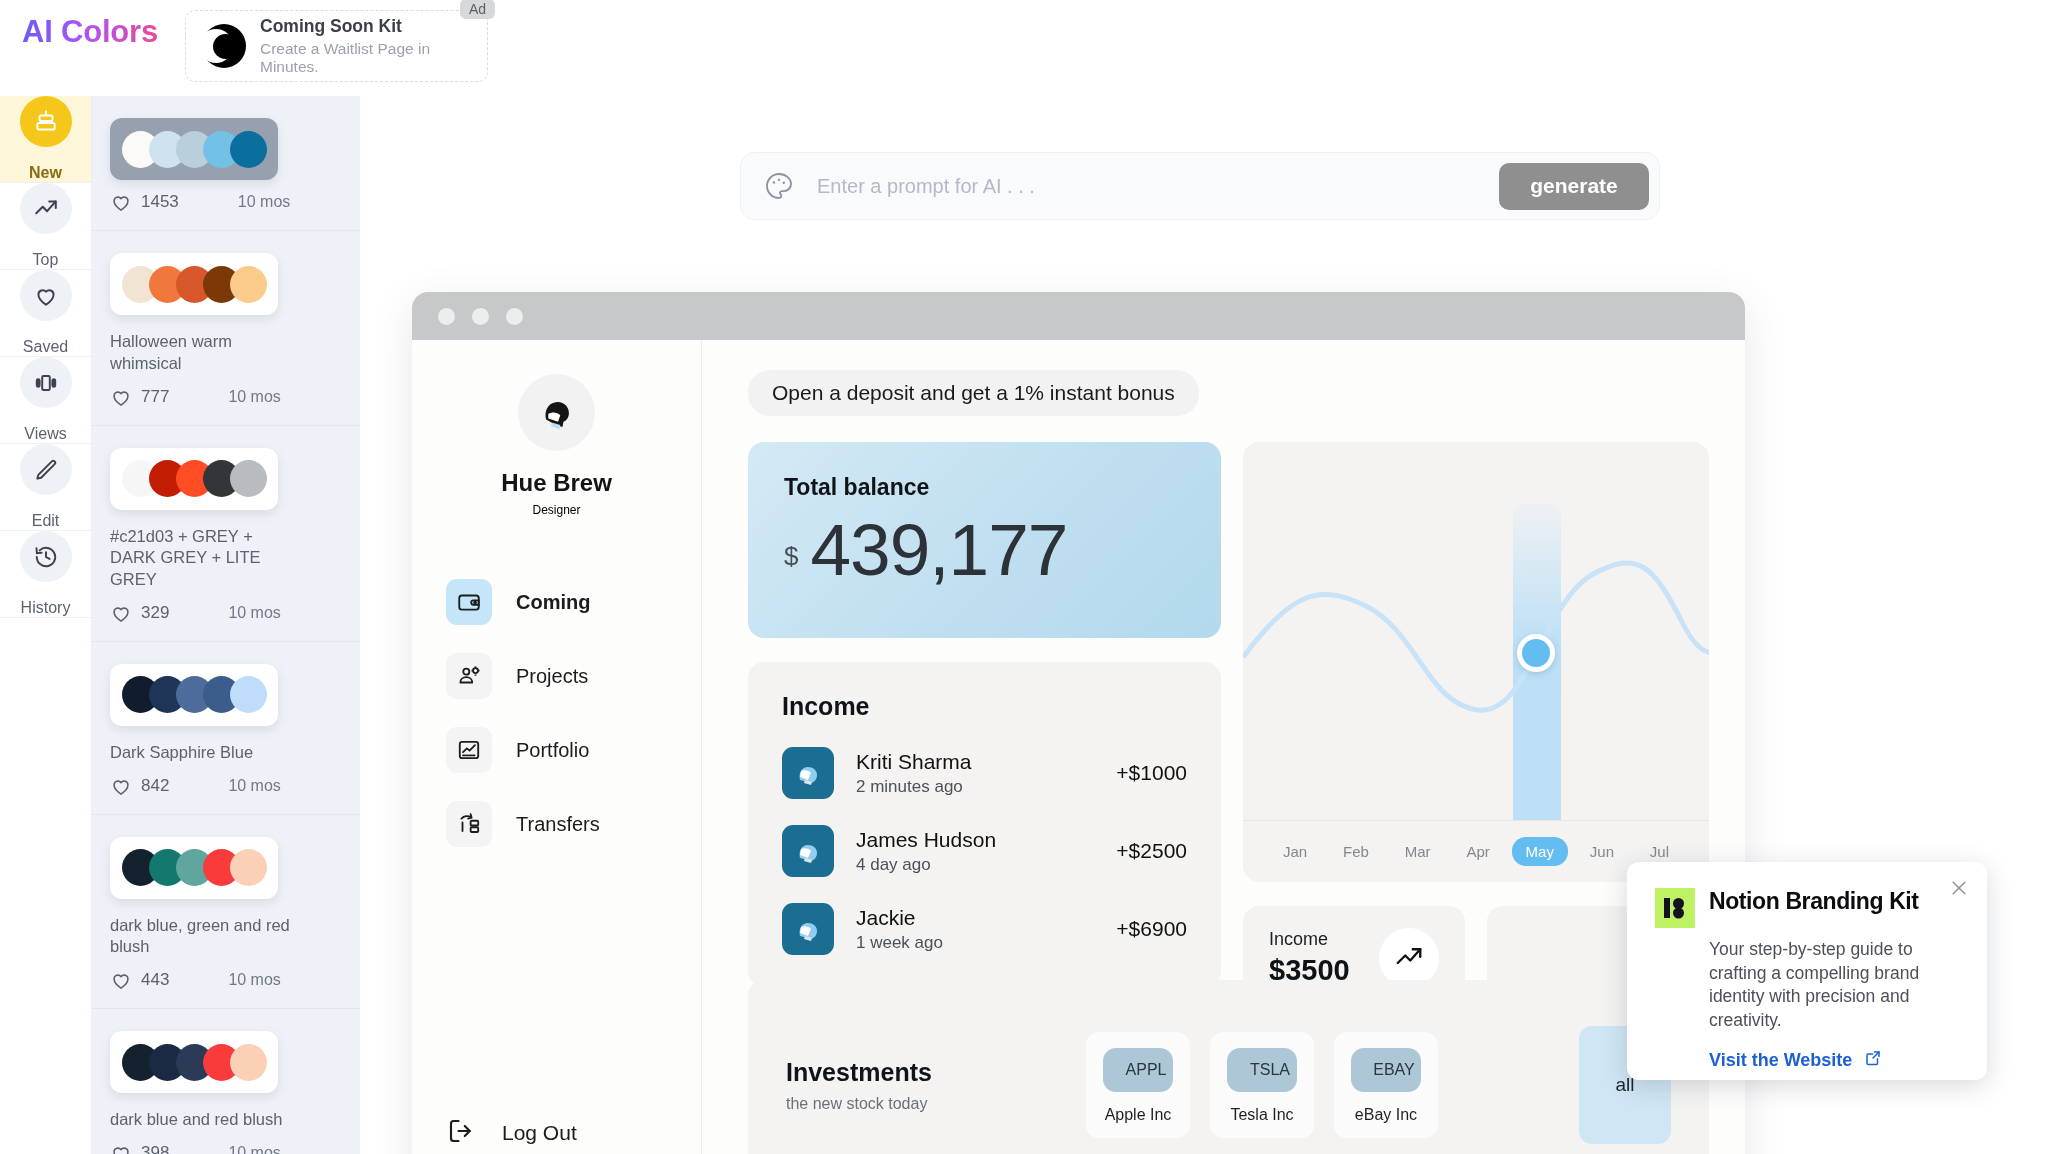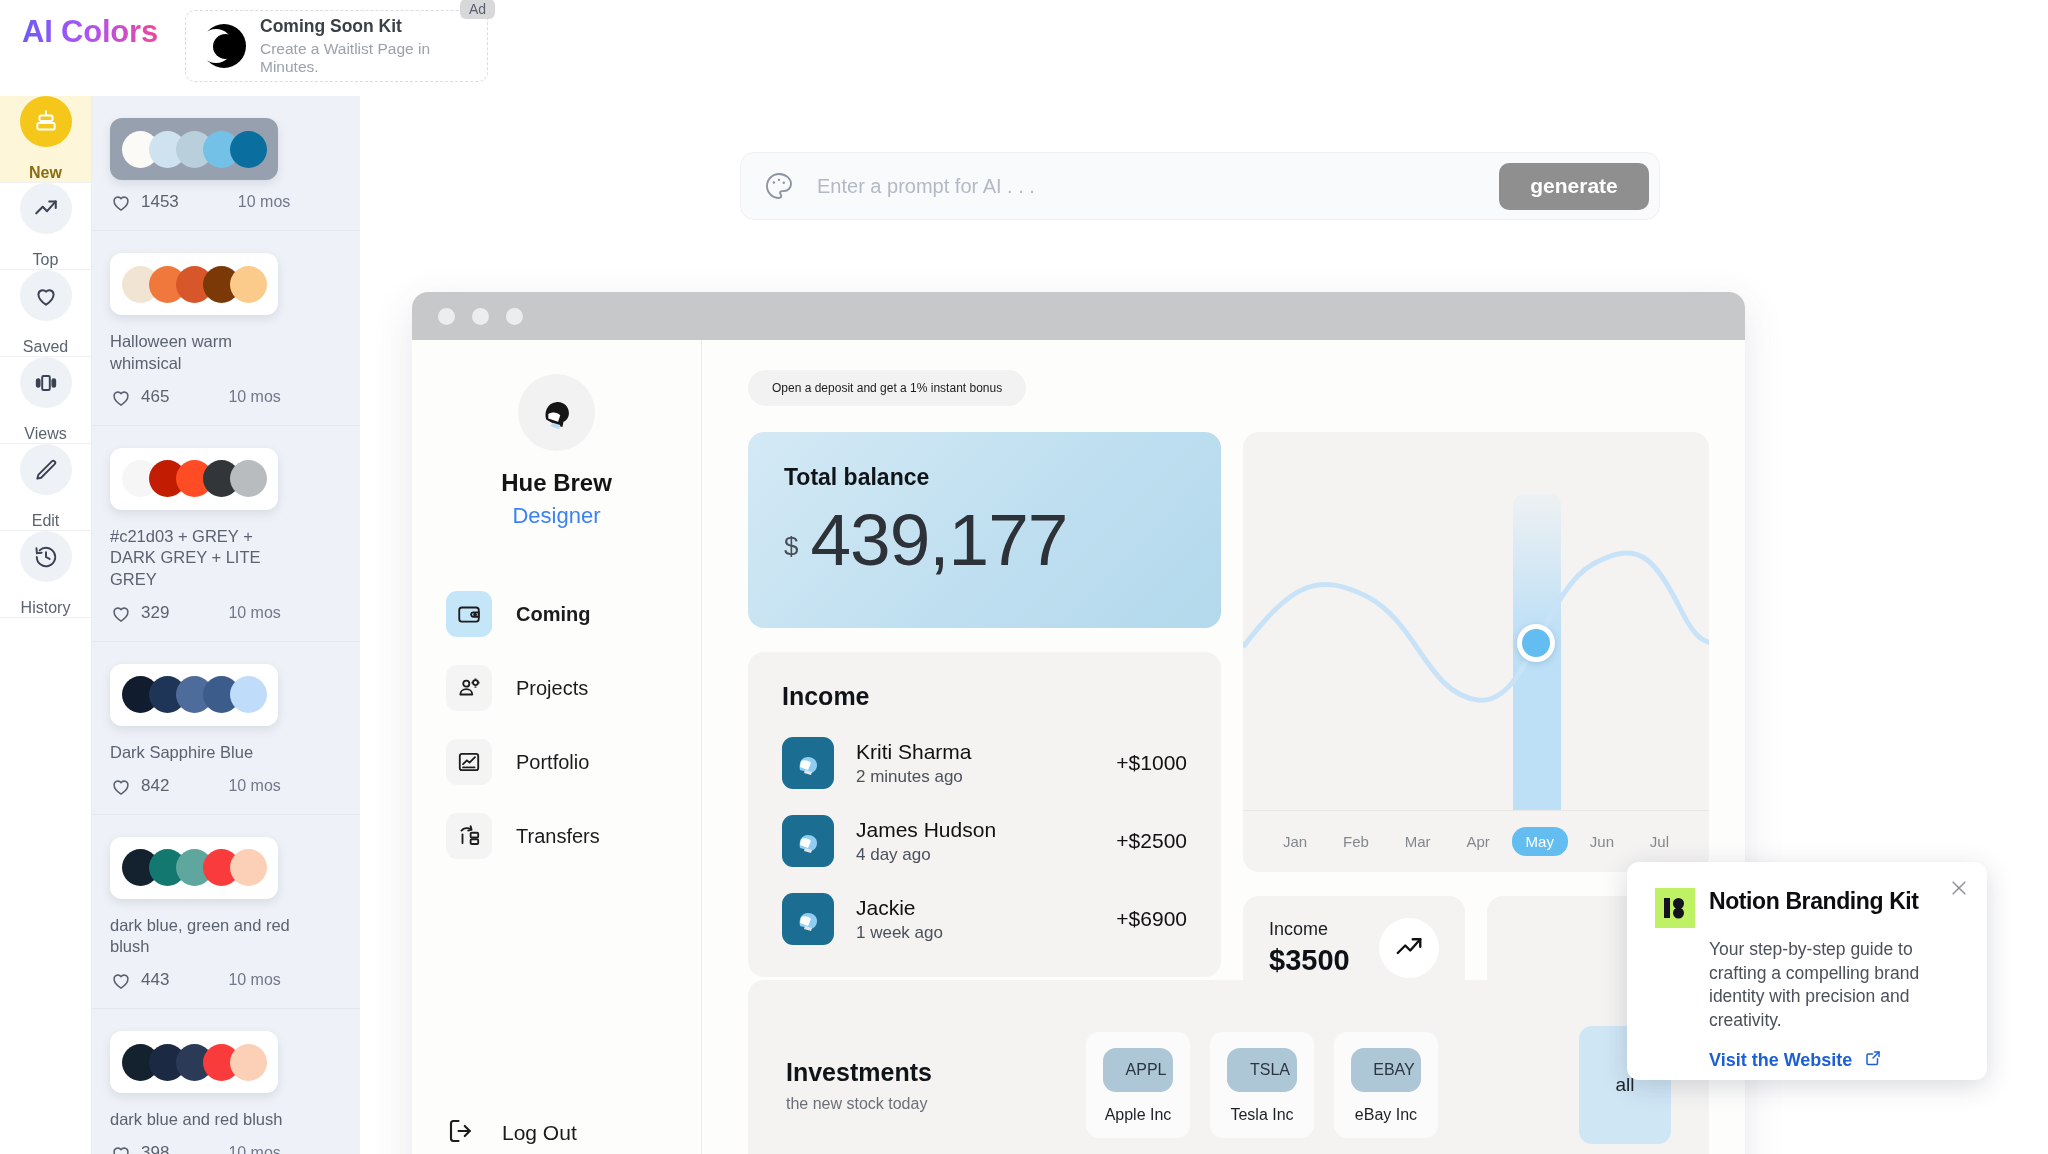--- a/index.html
+++ b/index.html
@@ -147,21 +147,21 @@
     width: 290px; border-right: 1px solid #ededed; padding-top: 34px;
     display: flex; flex-direction: column; align-items: center;
     position: relative;
   }
   .avatar {
     width: 77px; height: 77px; border-radius: 50%; background: #f2f2f2;
     display: flex; align-items: center; justify-content: center;
     overflow: hidden;
   }
   .pv-name { margin-top: 18px; font-size: 24px; font-weight: bold; color: #141414; }
-  .pv-role { margin-top: 6px; font-size: 22px; color: #3b82f6; }
+  .pv-role { margin-top: 6px; font-size: 12px; color: #000000; }
   .pv-nav { margin-top: 62px; width: 100%; padding-left: 34px; }
   .pv-nav-item {
     display: flex; align-items: center; gap: 24px; margin-bottom: 28px;
     cursor: pointer;
   }
   .pv-nav-ico {
     width: 46px; height: 46px; border-radius: 11px; background: #f4f4f4;
     display: flex; align-items: center; justify-content: center;
     color: #1d1d1d;
   }
@@ -170,21 +170,21 @@
   .pv-nav-item.active .pv-nav-lbl { font-weight: bold; }
   .pv-logout {
     position: absolute; bottom: 42px; left: 34px;
     display: flex; align-items: center; gap: 26px; cursor: pointer;
   }
   .pv-logout .pv-nav-lbl { font-size: 21px; }
 
   .pv-main { flex: 1; padding: 30px 36px 0 46px; position: relative; }
   .pill-banner {
     display: inline-block; background: #f2f2f2; border-radius: 22px;
-    padding: 11px 24px; font-size: 12px; color: #1b1b1b;
+    padding: 11px 24px; font-size: 21px; color: #1b1b1b;
   }
   .pv-grid {
     margin-top: 26px; display: flex; gap: 22px;
   }
   .pv-col-left { width: 473px; }
   .pv-col-right { flex: 1; }
 
   .balance-card {
     height: 196px; border-radius: 16px; padding: 32px 36px;
     background: linear-gradient(135deg, #d4e9f5 0%, #bfdff0 55%, #b3d9ec 100%);
@@ -416,21 +416,21 @@
             <span class="dot" style="background:#fbcb8c"></span>
           </div>
      </div>
         <div class="p-name">Halloween warm whimsical</div>
         <div class="p-meta">
        <span>
             <svg class="heart" viewBox="0 0 24 22" fill="none" stroke="#5b6270" stroke-width="1.7" stroke-linejoin="round">
               <path d="M12 20s-7.6-4.8-7.6-10A4.2 4.2 0 0 1 12 7.4a4.2 4.2 0 0 1 7.6 2.6C19.6 15.2 12 20 12 20z"></path>
             </svg>
           </span>
-       <span>465</span>
+       <span>777</span>
        <span class="age">10 mos</span>
      </div>
       </div>
       <div class="p-item">
         <div class="swatch-card" style="background:#ffffff">
        <div class="swatch-row">
             <span class="dot" style="background:#f6f6f6"></span>
             <span class="dot" style="background:#c21d03"></span>
             <span class="dot" style="background:#ff4c24"></span>
             <span class="dot" style="background:#333639"></span>

